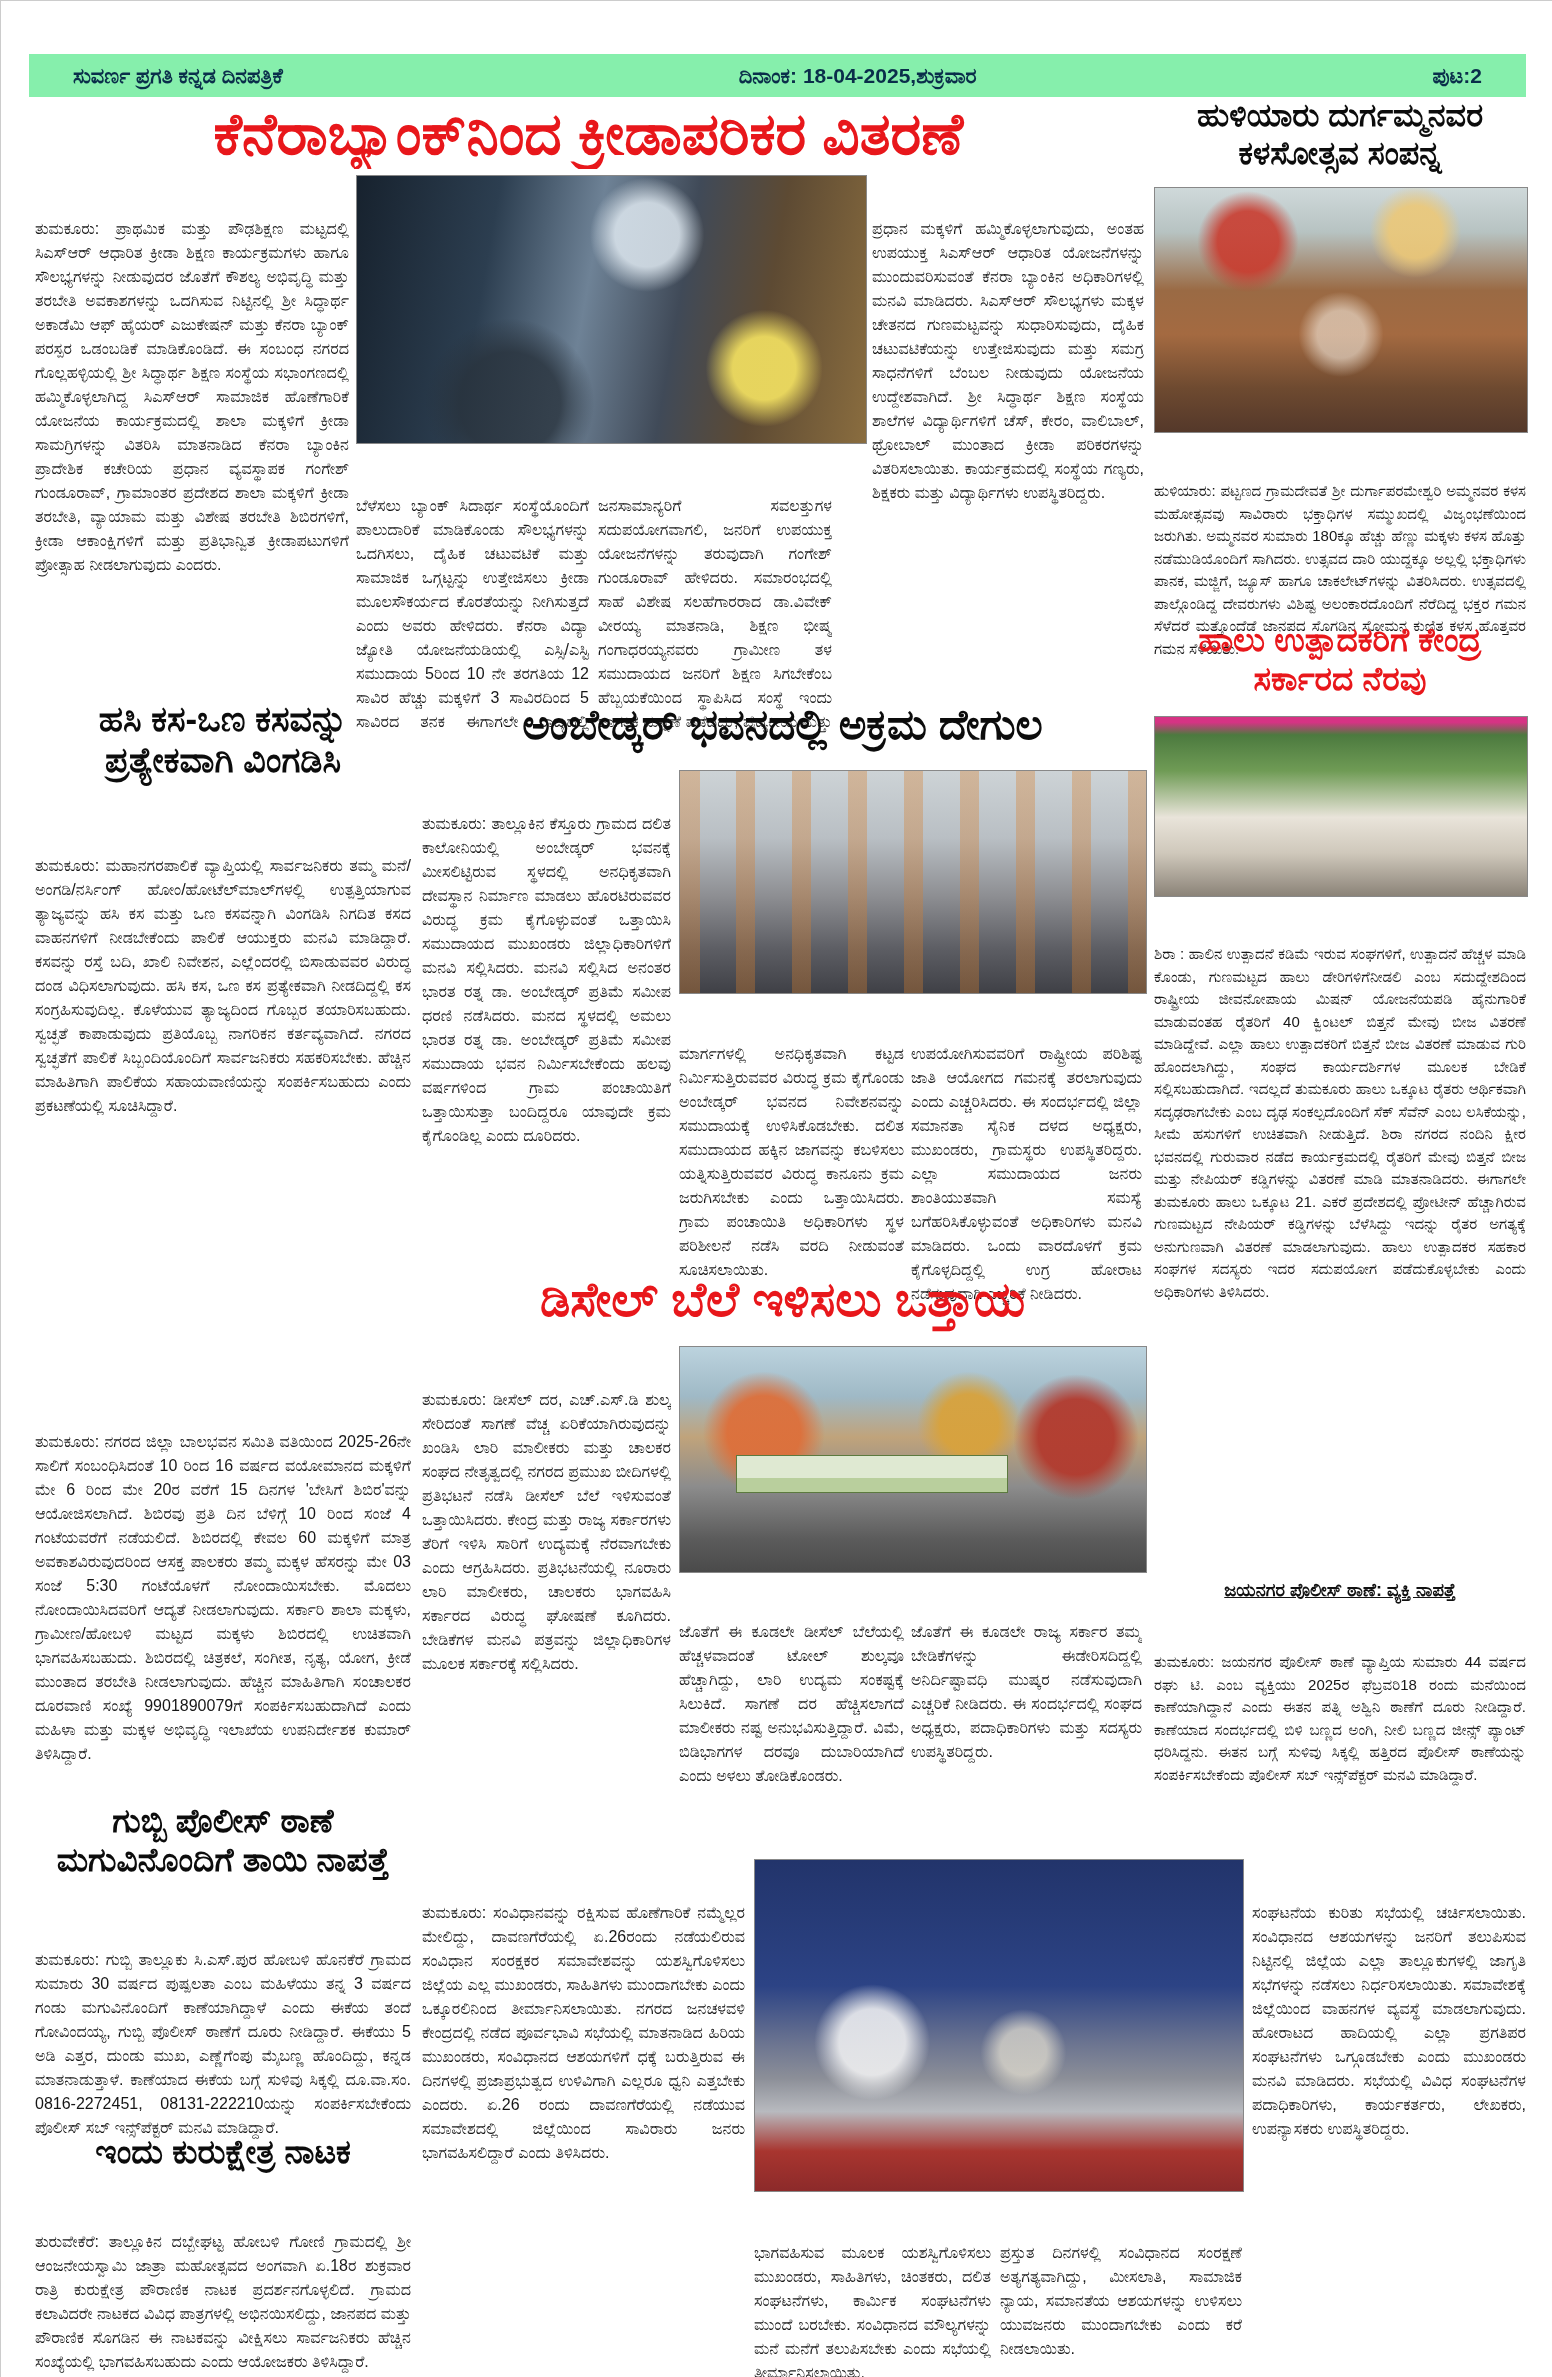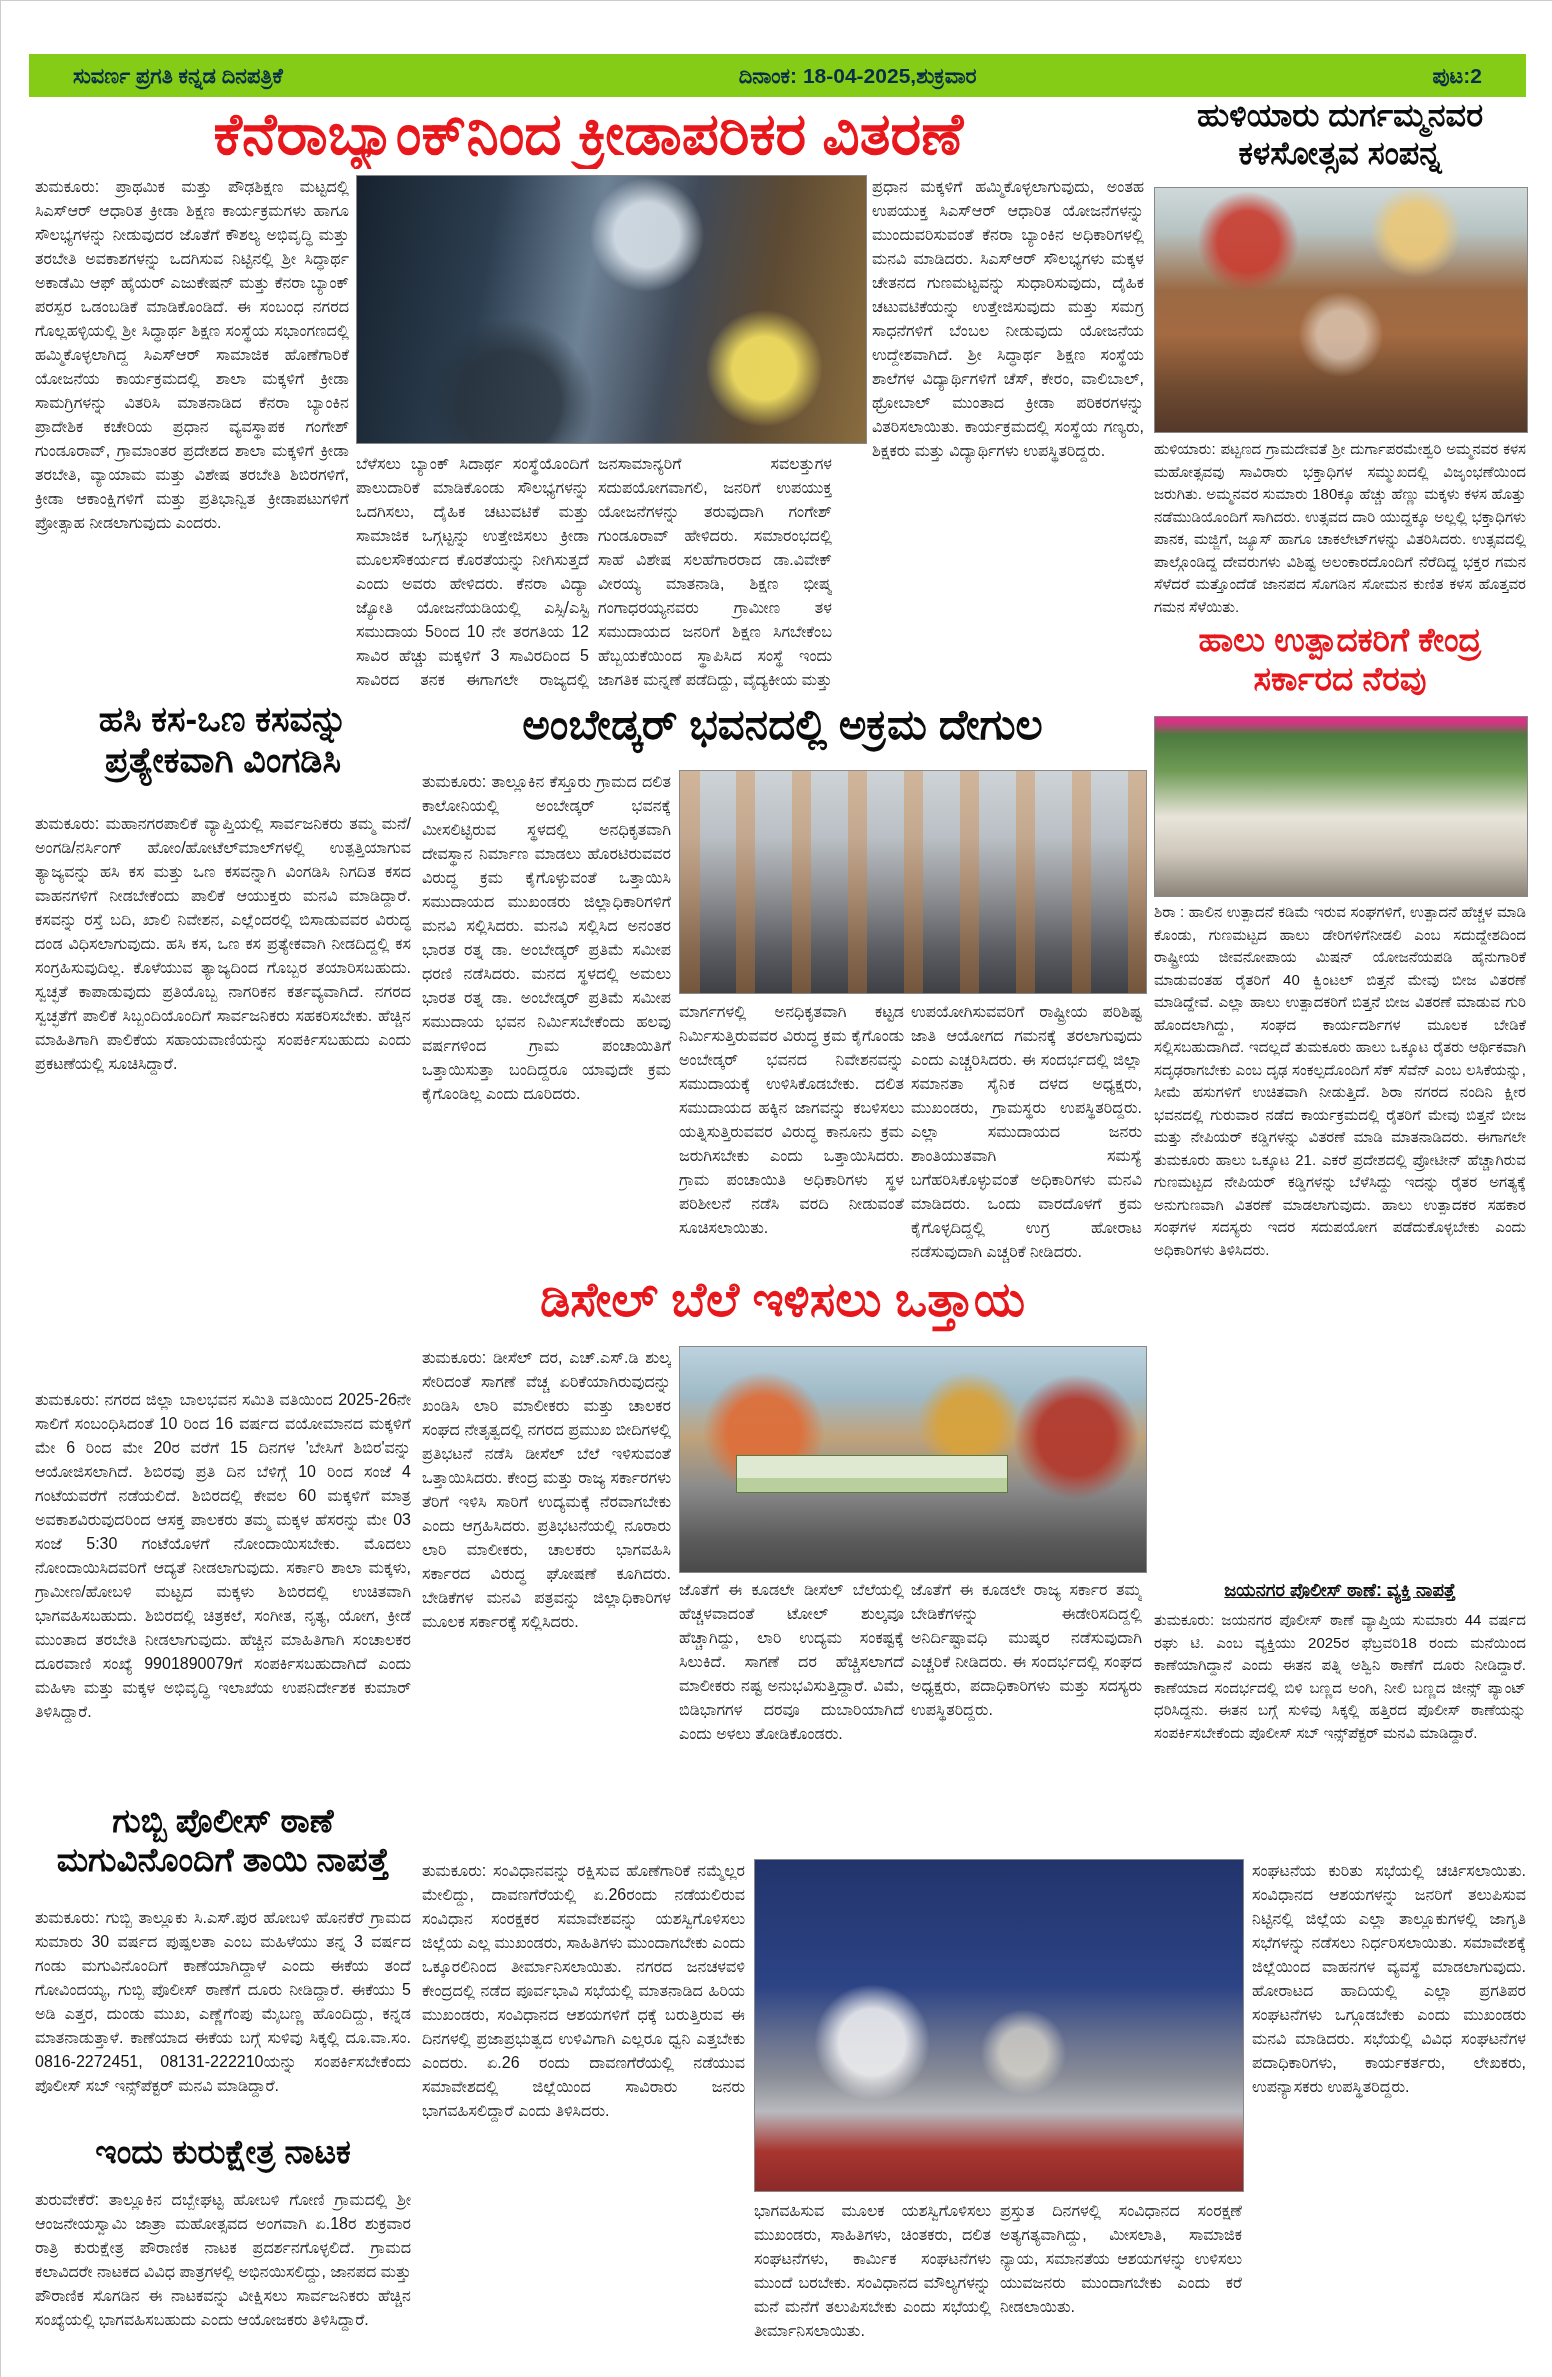--- a/index.html
+++ b/index.html
@@ -4,27 +4,27 @@
 <style>
   html,body{margin:0;padding:0;background:#e9e9e9;}
   .page{
     position:relative;width:1553px;height:2377px;background:#ffffff;
     font-family:"Liberation Sans",sans-serif;color:#141414;overflow:hidden;
     border:0.8px solid #cccccc;margin:0 auto;
   }
   .abs{position:absolute;}
   .bt{
     font-size:16px;line-height:1.5;text-align:justify;color:#161616;
-    overflow:hidden;word-break:break-word;
+    overflow:hidden;word-break:break-word;margin-top:42px;
   }
   .hl{font-weight:bold;text-align:center;line-height:1.18;overflow:hidden;}
   .hl-red{color:#e8171b;}
   .hl-black{color:#0c0c0c;}
   .masthead{
-    background:#84cc16;display:flex;align-items:center;justify-content:space-between;
+    background:#86efac;display:flex;align-items:center;justify-content:space-between;
     padding:0 44px;box-sizing:border-box;color:#0a2e4a;font-weight:bold;font-size:21px;
   }
   .subhead{
     font-weight:bold;text-decoration:underline;text-align:center;font-size:18px;color:#111;
     overflow:hidden;white-space:nowrap;
   }
   .photo{overflow:hidden;border:0.8px solid #888;}
   .photo-main{
     background:
       radial-gradient(circle at 80% 72%, rgba(238,220,96,.95) 0 7%, rgba(238,220,96,0) 13%),

